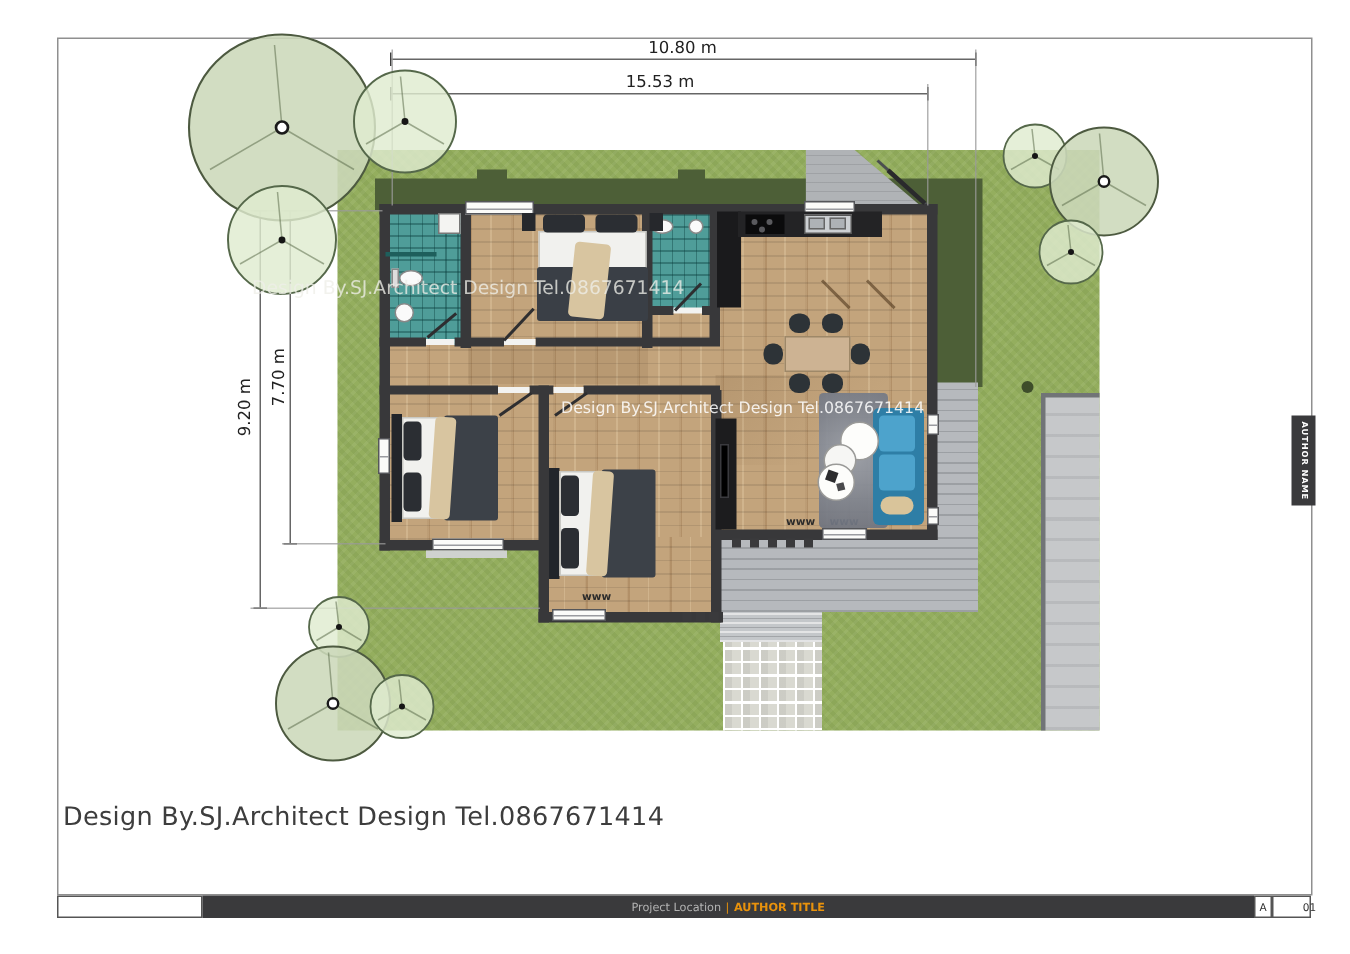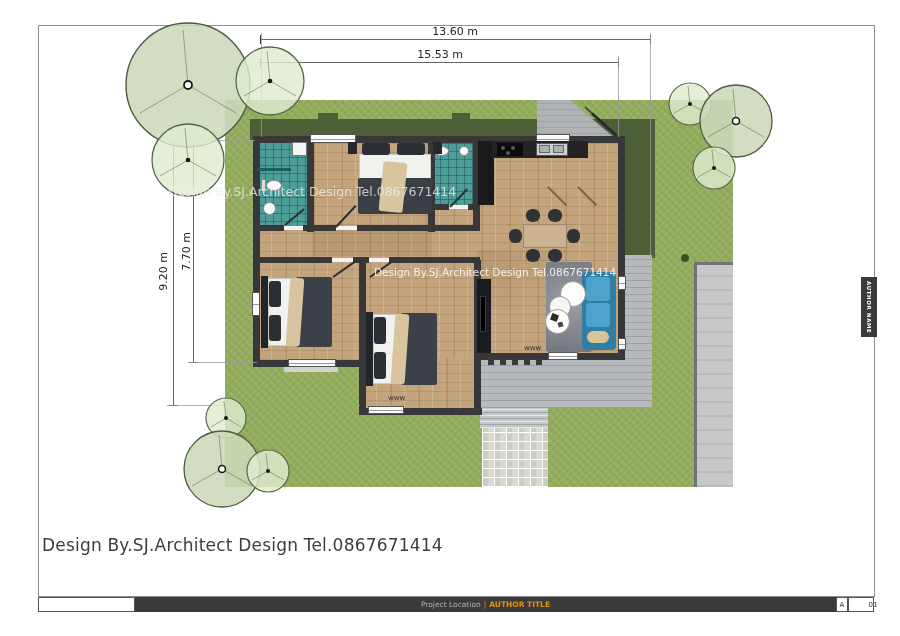--- a/index.html
+++ b/index.html
@@ -20,21 +20,21 @@
     background-image:repeating-linear-gradient(0deg,rgba(88,92,96,.28) 0 1px,transparent 1px 7px);}
   .wall{background:#38383a;}
   .dimline{background:#666;}
   .extline{background:#9a9a9a;opacity:.75;}
   .tick{background:#3c3c3c;}
   .dimtxt{font-size:11px;color:#222;text-align:center;white-space:nowrap;}
   .thresh{background:#f3f3f1;}
   .win{background:#fbfbf9;border:1px solid #55565a;box-sizing:border-box;}
   .win:after{content:"";position:absolute;left:0;right:0;top:50%;height:1px;background:#9a9ba0;}
   .tooth{width:6px;height:6px;background:#3a3a3c;position:absolute;}
-  .zig{font-size:7px;font-weight:normal;color:#2b2b2b;letter-spacing:0;line-height:6px;}
+  .zig{font-size:7px;font-weight:bold;color:#2b2b2b;letter-spacing:0;line-height:6px;}
   .wm{white-space:nowrap;}
   .bar-cell{box-sizing:border-box;border:1px solid #555;background:#fff;}
 </style>
 </head>
 <body>
 
 <div id="sheet">
 
   <div class="a" style="left:38px;top:25px;width:835px;height:570px;border:1px solid #8f8f8f;"></div>
 
@@ -190,21 +190,21 @@
   <div class="a" style="left:366px;top:312px;width:7px;height:74px;background:#22252a;"></div>
   <div class="a" style="left:373px;top:314px;width:34px;height:70px;background:#f1f1ee;border:1px solid #c9c9c4;box-sizing:border-box;"></div>
   <div class="a" style="left:374px;top:317px;width:12px;height:27px;background:#2b2e33;border-radius:3px;"></div>
   <div class="a" style="left:374px;top:352px;width:12px;height:27px;background:#2b2e33;border-radius:3px;"></div>
   <div class="a" style="left:401px;top:313px;width:36px;height:72px;background:#3c4148;border-radius:2px;"></div>
   <div class="a" style="left:393px;top:314px;width:14px;height:70px;background:#d8c5a0;transform:rotate(4deg);border-radius:3px;"></div>
 
   <div class="a dimline" style="left:261px;top:39px;width:389px;height:1px;"></div>
   <div class="a tick" style="left:260px;top:35px;width:1px;height:9px;"></div>
   <div class="a tick" style="left:650px;top:35px;width:1px;height:9px;"></div>
-  <div class="a dimtxt" style="left:380px;top:25px;width:150px;">13.60 m</div>
+  <div class="a dimtxt" style="left:380px;top:25px;width:150px;">10.80 m</div>
   <div class="a dimline" style="left:261px;top:62px;width:357px;height:1px;"></div>
   <div class="a tick" style="left:260px;top:58px;width:1px;height:9px;"></div>
   <div class="a tick" style="left:618px;top:58px;width:1px;height:9px;"></div>
   <div class="a dimtxt" style="left:365px;top:48px;width:150px;">15.53 m</div>
   <div class="a extline" style="left:261px;top:33px;width:1px;height:104px;"></div>
   <div class="a extline" style="left:618px;top:56px;width:1px;height:81px;"></div>
   <div class="a extline" style="left:650px;top:33px;width:1px;height:225px;"></div>
 
   <div class="a dimline" style="left:173px;top:140px;width:1px;height:265px;"></div>
   <div class="a tick" style="left:169px;top:140px;width:9px;height:1px;"></div>

